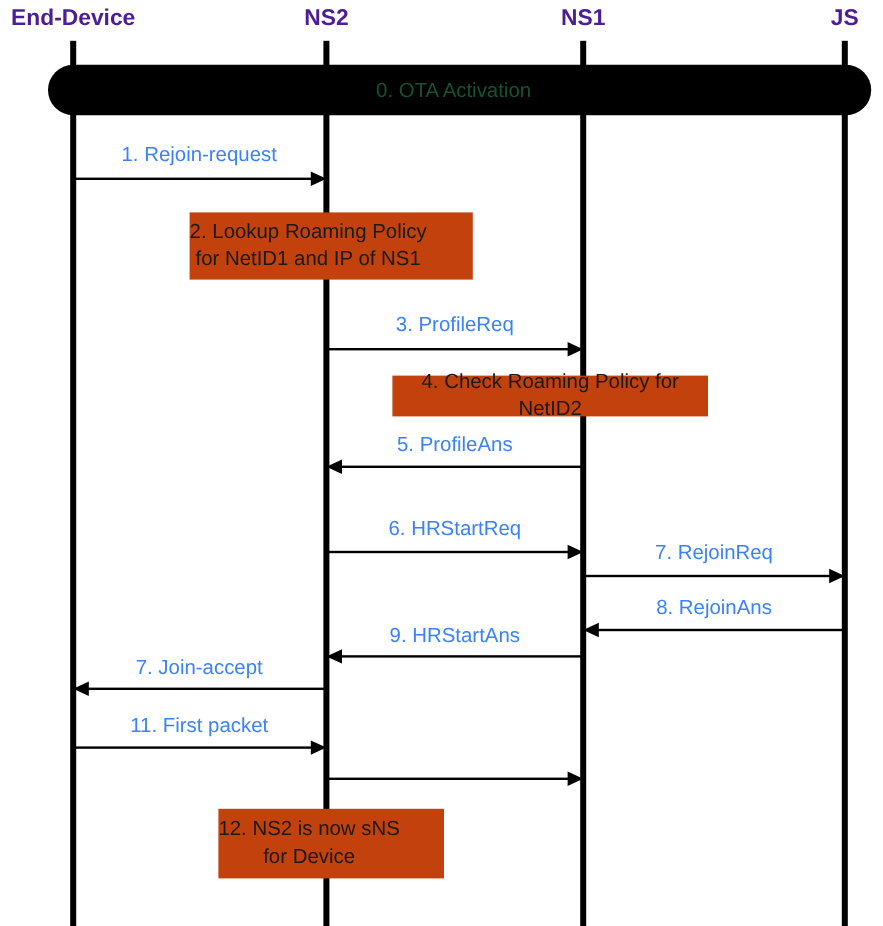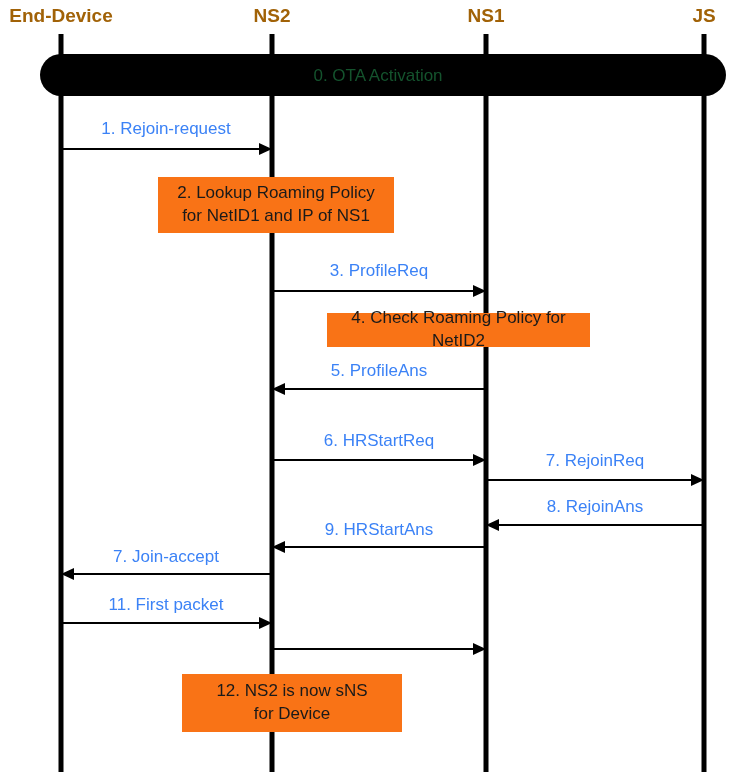--- a/index.html
+++ b/index.html
@@ -13,21 +13,21 @@
     height: 772px;
     background: #ffffff;
     font-family: "Liberation Sans", sans-serif;
     overflow: hidden;
   }
   
   .participant-label {
     position: absolute;
     font-size: 19px;
     font-weight: 700;
-    color: #a16207;
+    color: #4c1d95;
     white-space: nowrap;
     line-height: 1;
     transform: translateX(-50%);
   }
   
   .lifeline {
     position: absolute;
     width: 5px;
     background: #000000;
     transform: translateX(-50%);
@@ -77,24 +77,23 @@
     position: absolute;
     font-size: 17px;
     color: #3b82f6;
     white-space: nowrap;
     line-height: 1;
     transform: translateX(-50%);
   }
   
   .note-box {
     position: absolute;
-    background: #f97316;
+    background: #c2410c;
     display: flex;
     align-items: center;
-    justify-content: center;
     text-align: center;
     box-sizing: border-box;
   }
   .note-text {
     font-size: 17px;
     color: #1a1a1a;
     line-height: 1.35;
     white-space: pre-line;
   }
 </style>
@@ -177,18 +176,18 @@
     <div class="msg-line" style="width:200px;"></div>
     <div class="msg-head right" style="left:198px;"></div>
   </div>
   <div class="msg-label" style="left:166px; top:596px;">11. First packet</div>
 
   <div class="msg" style="left:272px; top:648px; width:214px;">
     <div class="msg-line" style="width:203px;"></div>
     <div class="msg-head right" style="left:201px;"></div>
   </div>
 
-  <div class="note-box" style="left:182px; top:674px; width:220px; height:58px;">
+  <div class="note-box" style="left:182px; top:674px; width:188px; height:58px;">
     <span class="note-text">12. NS2 is now sNS
 for Device</span>
   </div>
 
 </div>
 
 </body></html>

